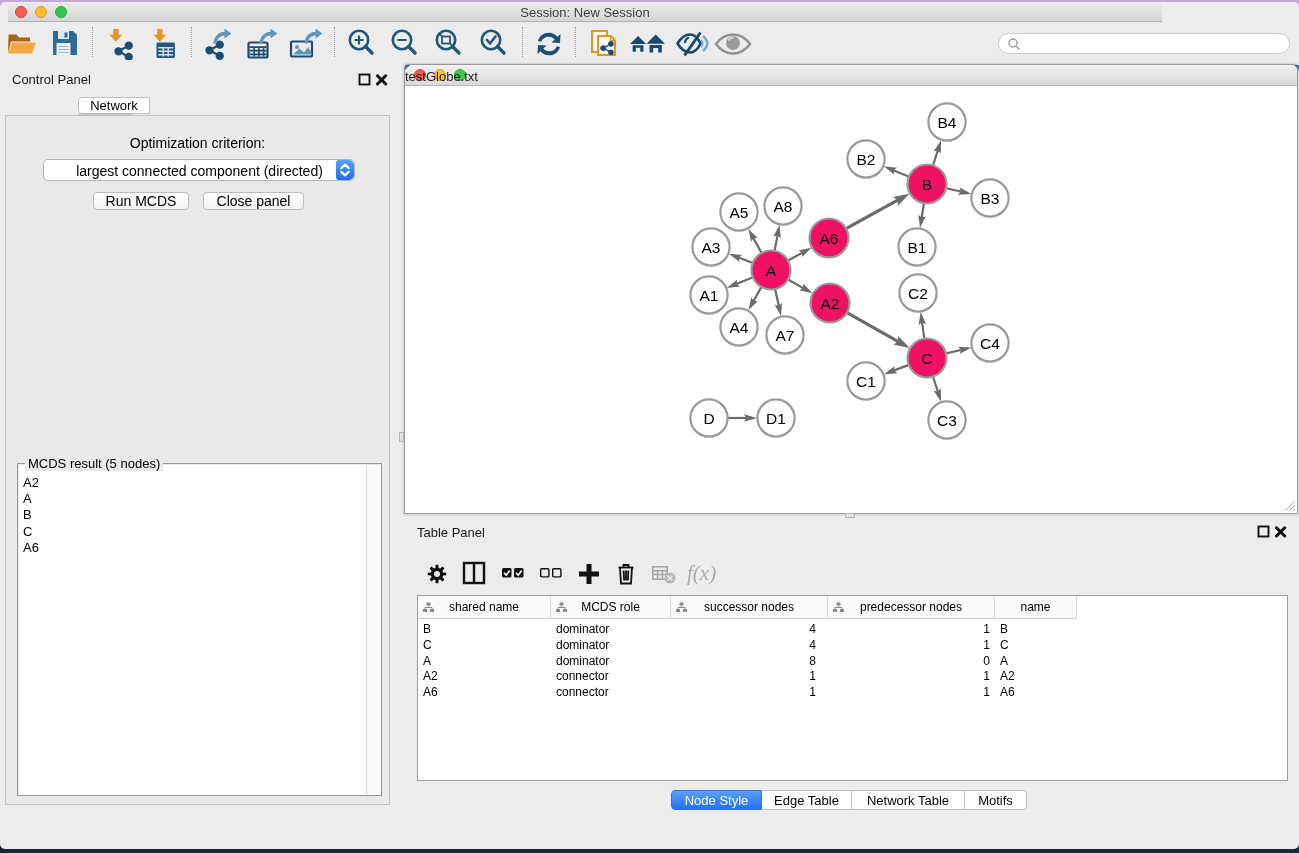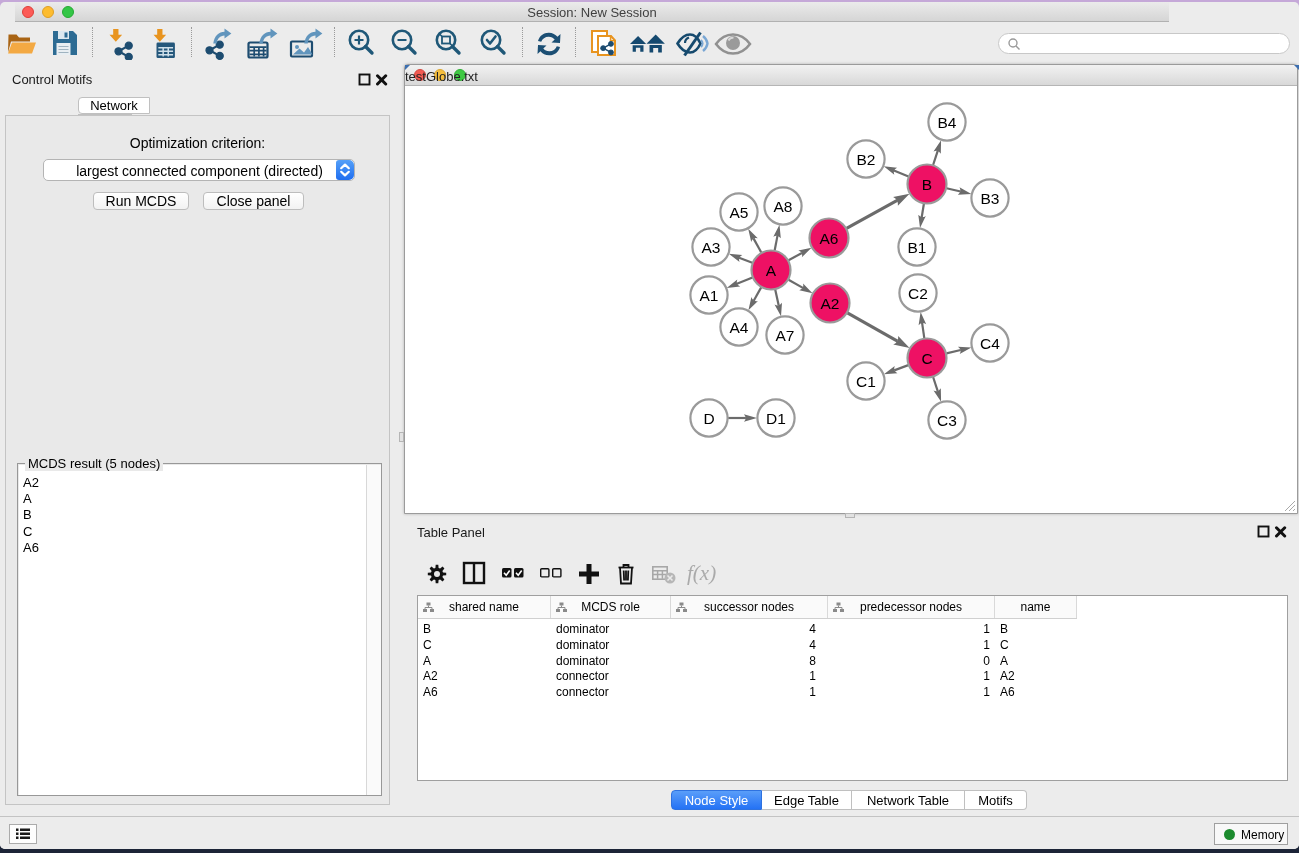--- a/index.html
+++ b/index.html
@@ -1,21 +1,21 @@
 <!DOCTYPE html>
 <html><head>
 <meta charset="utf-8">
 <style>
 * { margin:0; padding:0; box-sizing:border-box; }
 html,body { width:1299px; height:853px; overflow:hidden; }
 body { font-family:"Liberation Sans", sans-serif; background:#1c2437; position:relative; }
 #deskTop { position:absolute; left:0; top:0; width:1299px; height:30px; background:#c5a8d8; }
 #win { position:absolute; left:0; top:2px; width:1299px; height:847px; background:#ececec; border-radius:5px; overflow:hidden; }
 
-#titlebar { position:absolute; left:15px; top:0; width:1154px; height:20px; background:linear-gradient(#ebebeb,#d5d5d5); border-bottom:1px solid #b1b1b1; }
+#titlebar { position:absolute; left:8px; top:0; width:1154px; height:20px; background:linear-gradient(#ebebeb,#d5d5d5); border-bottom:1px solid #b1b1b1; }
 #titlebar .title { position:absolute; left:0; right:0; top:3px; text-align:center; font-size:13px; color:#404040; }
 .tl { position:absolute; top:4px; width:12px; height:12px; border-radius:6px; }
 
 #toolbar { position:absolute; left:0; top:21px; width:1299px; height:39px; background:#ececec; }
 .tbi { position:absolute; top:5px; }
 .tsep { position:absolute; top:4px; height:30px; width:0; border-left:1px dotted #9a9a9a; }
 #searchbox { position:absolute; left:998px; top:10px; width:292px; height:21px; background:#fff; border:1px solid #c8c8c8; border-radius:11px; }
 #searchbox svg { position:absolute; left:8px; top:3px; }
 
 #cpanel { position:absolute; left:0; top:60px; width:391px; height:756px; background:#ececec; }
@@ -197,21 +197,21 @@
     <div class="tsep" style="left:522px;"></div>
     <div class="tsep" style="left:575px;"></div>
     <div id="searchbox">
         <svg width="14" height="14" viewBox="0 0 14 14">
           <circle cx="6" cy="6" r="4" fill="none" stroke="#9a9a9a" stroke-width="1.4"></circle>
           <line x1="9" y1="9" x2="12.5" y2="12.5" stroke="#9a9a9a" stroke-width="1.4"></line>
         </svg>
       </div>
   </div>
   <div id="cpanel">
-    <div class="ptitle">Control Motifs</div>
+    <div class="ptitle">Control Panel</div>
     <svg style="position:absolute; left:358px; top:11px;" width="30" height="13" viewBox="0 0 30 13">
         <rect x="1.5" y="1.5" width="10" height="10" fill="none" stroke="#111" stroke-width="1.9"></rect>
         <path d="M19.5 2.8 L27.7 11 M27.7 2.8 L19.5 11" stroke="#111" stroke-width="3" stroke-linecap="round"></path>
       </svg>
     <div class="tabs" style="left:78px; top:35px;flex-direction:column;">
       <div class="tab first" style="width:72px;">Network</div>
       <div class="tab" style="width:54px;">Style</div>
       <div class="tab" style="width:60px;">Select</div>
       <div class="tab sel last" style="width:57px;">MCDS</div>
     </div>
@@ -485,29 +485,13 @@
     </div>
     <div class="tabs" id="btabs">
       <div class="tab first sel" style="width:91px;">Node Style</div>
       <div class="tab" style="width:90px;">Edge Table</div>
       <div class="tab" style="width:113px;">Network Table</div>
       <div class="tab last" style="width:62px;">Motifs</div>
     </div>
   </div>
   <div style="position:absolute; left:399px; top:430px; width:5px; height:10px; border:1px solid #b5b5b5; background:#e2e2e2;"></div>
 <div style="position:absolute; left:845px; top:511px; width:10px; height:5px; border:1px solid #b5b5b5; background:#e2e2e2;"></div>
-<div id="statusbar">
-    <div id="menubtn"><svg width="26" height="18" viewBox="0 0 26 18">
-          <g fill="#1a1a1a">
-            <rect x="6" y="3.5" width="2.5" height="2.5"></rect>
-            <rect x="10" y="3.5" width="10" height="2.5"></rect>
-            <rect x="6" y="7.5" width="2.5" height="2.5"></rect>
-            <rect x="10" y="7.5" width="10" height="2.5"></rect>
-            <rect x="6" y="11.5" width="2.5" height="2.5"></rect>
-            <rect x="10" y="11.5" width="10" height="2.5"></rect>
-          </g>
-        </svg></div>
-    <div id="membtn">
-        <div class="dot"></div>
-        <div class="mt">Memory</div>
-      </div>
-  </div>
 </div>
 
 </body></html>

